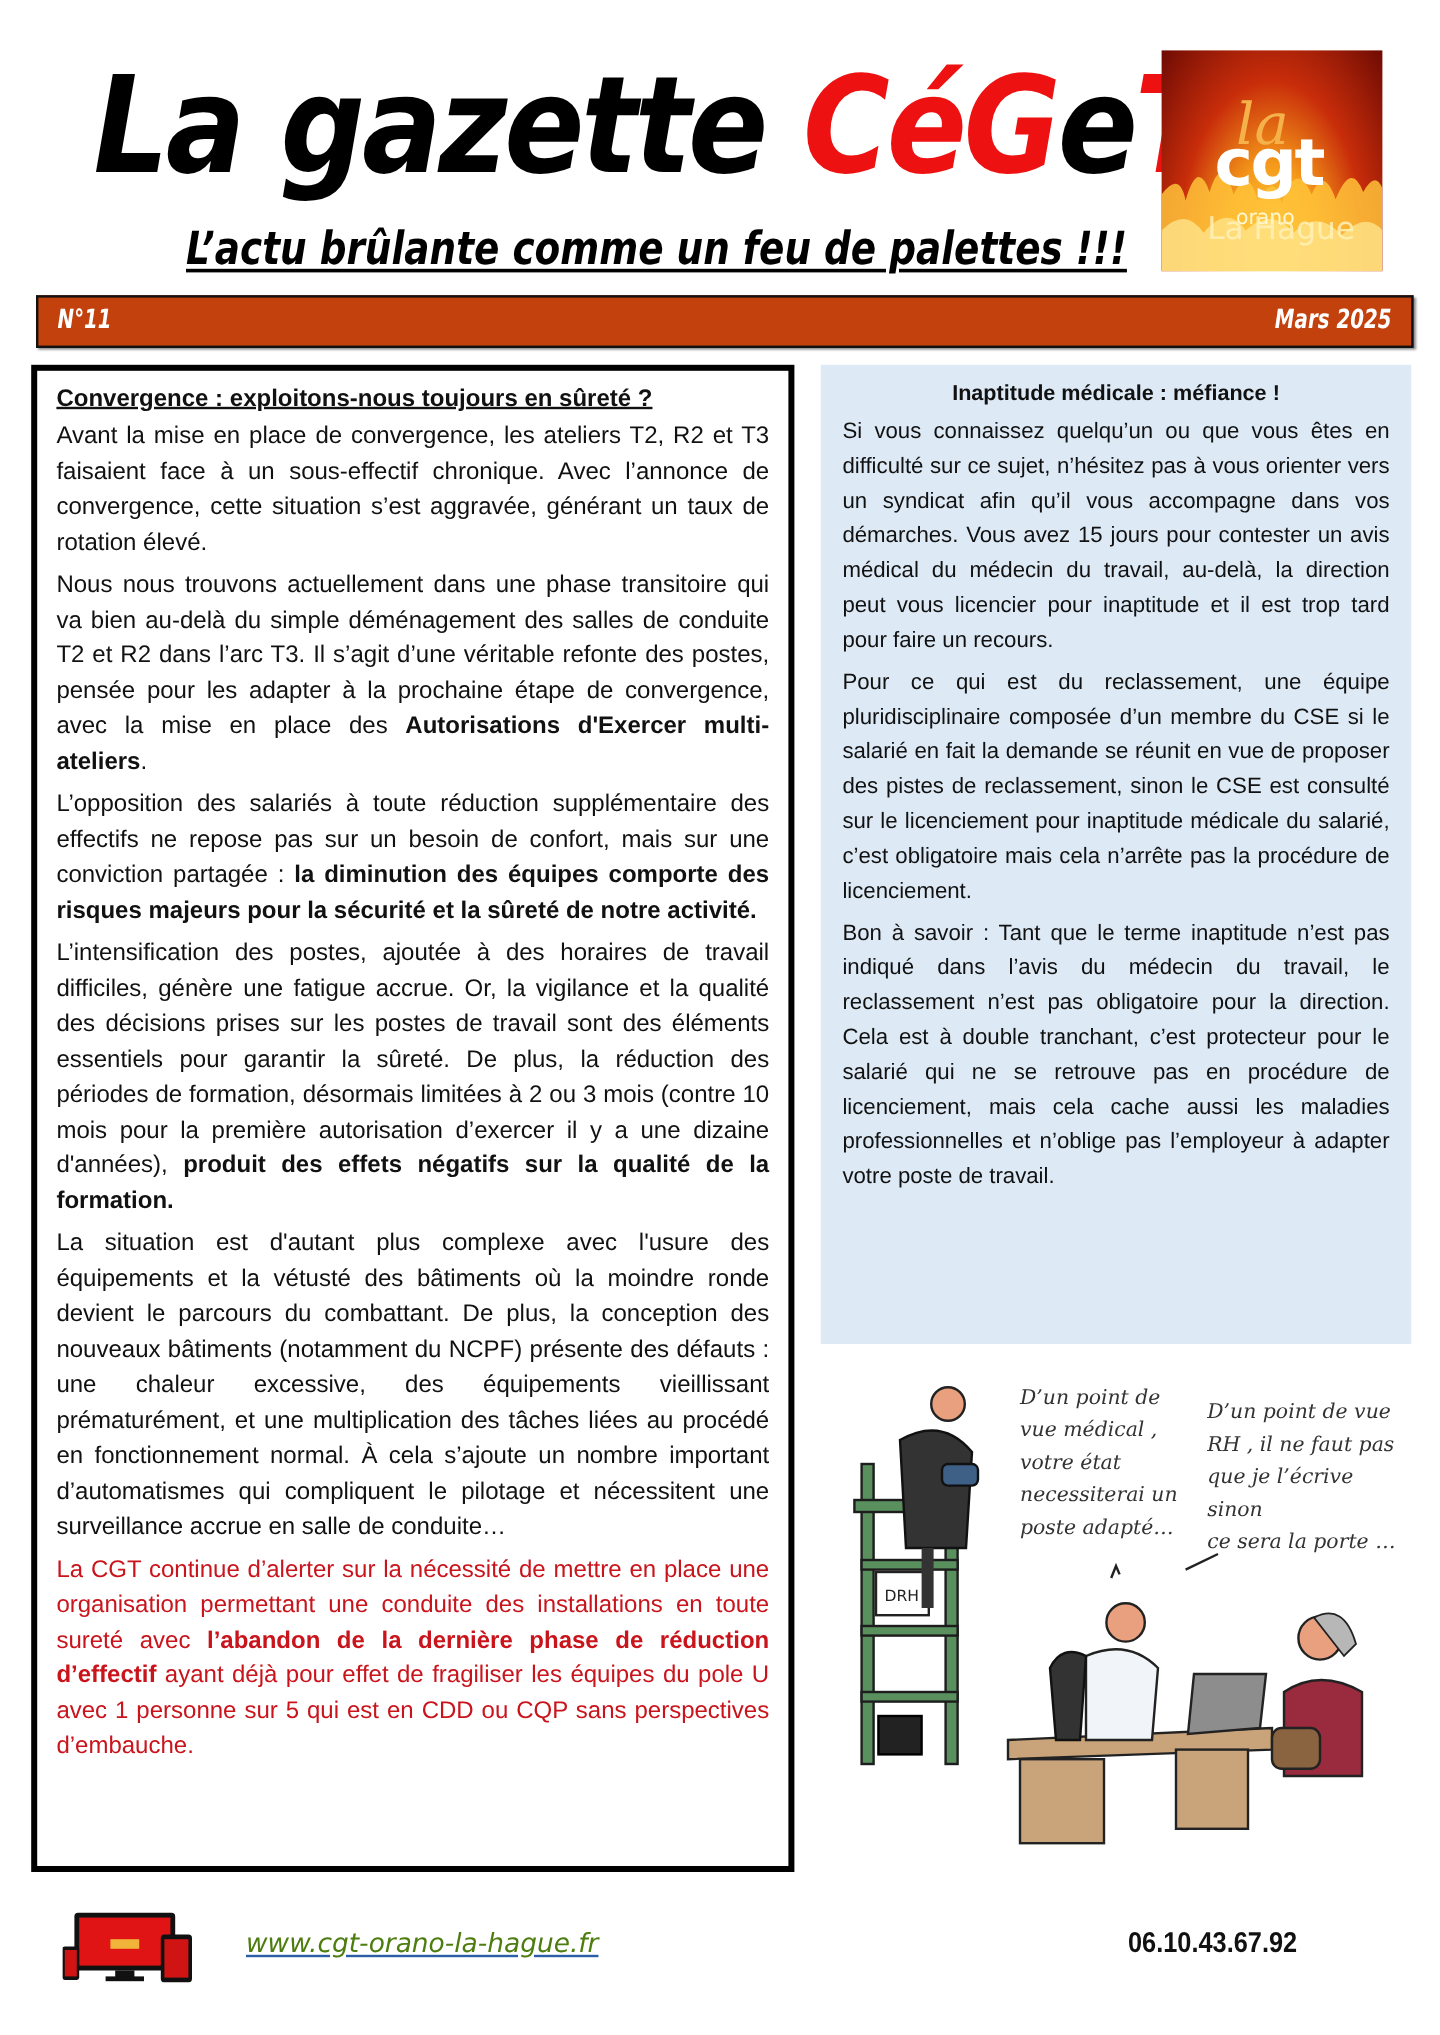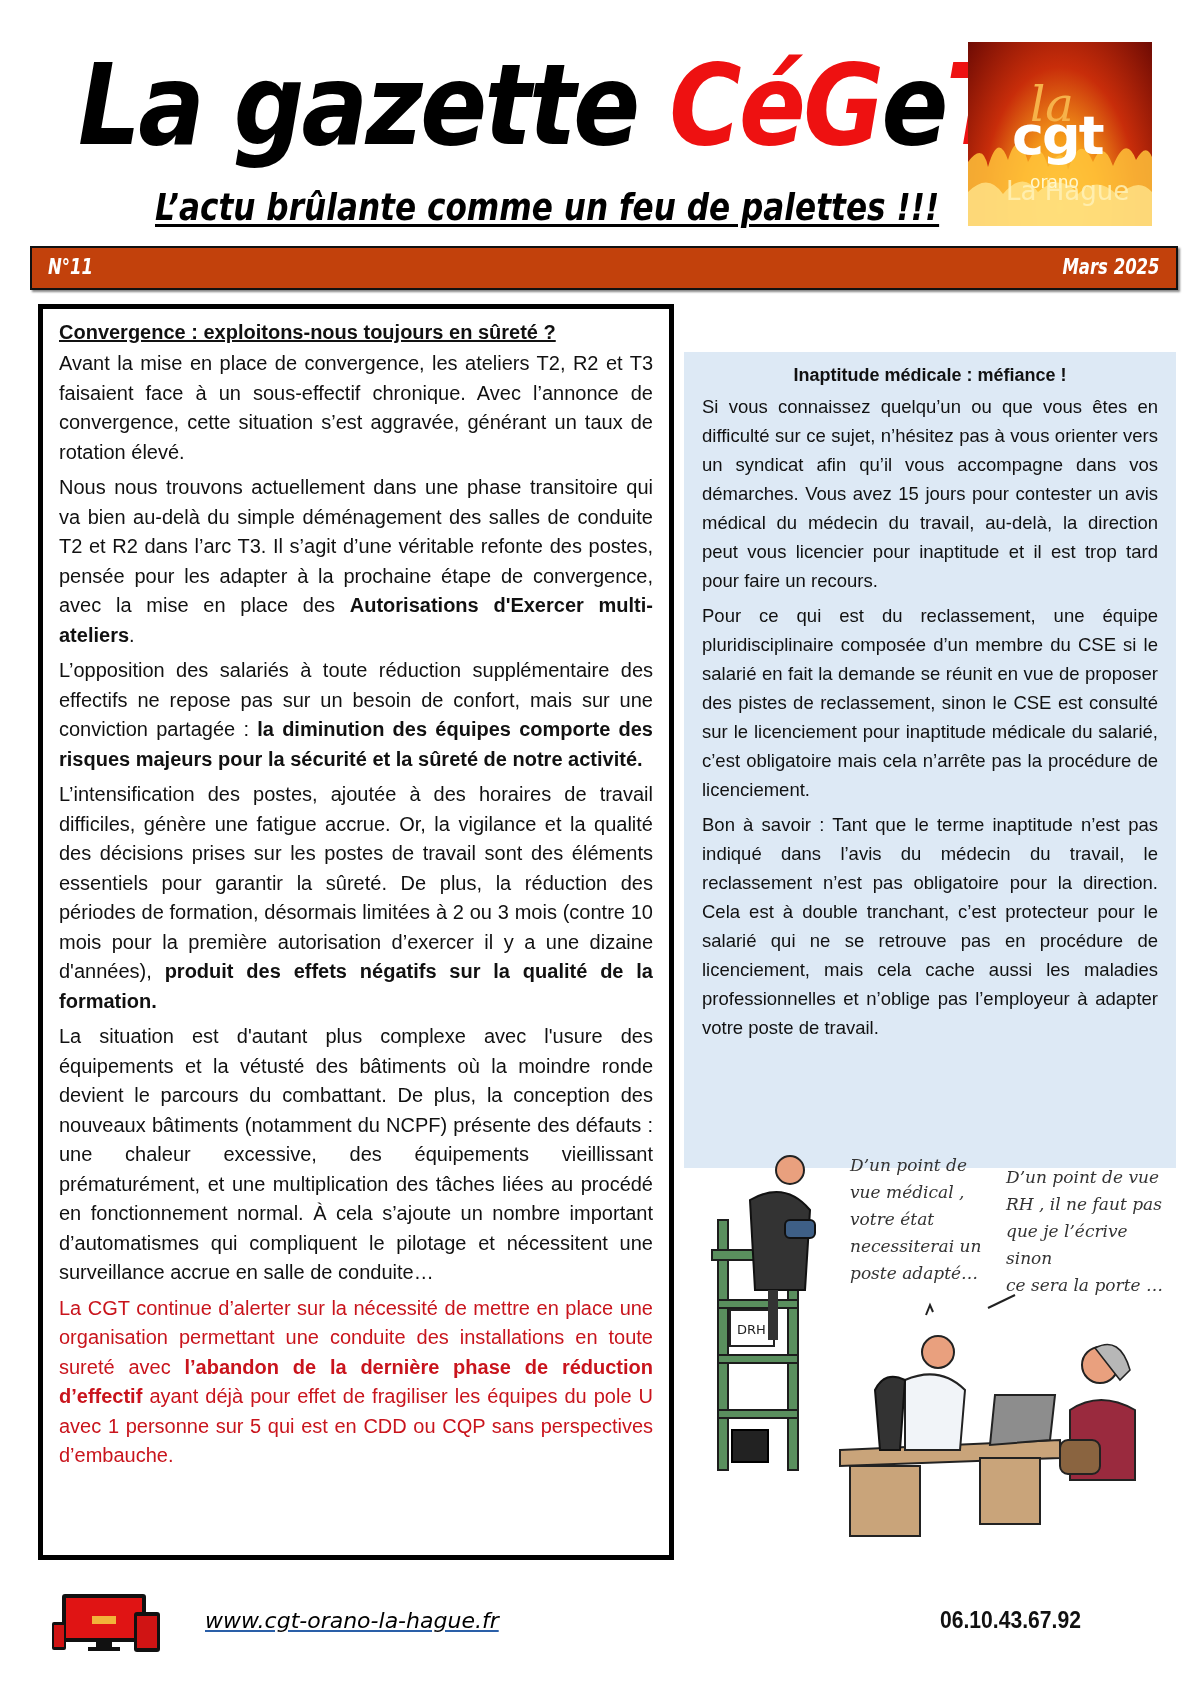--- a/index.html
+++ b/index.html
@@ -38,53 +38,53 @@
   }
   .issue-no, .issue-date {
     position: absolute; top: 6px; font-family: "DejaVu Sans", sans-serif; font-weight: bold; font-style: italic;
     font-size: 22px; color: #fff; transform: scaleX(0.75);
   }
   .issue-no { left: 16px; transform-origin: left center; }
   .issue-date { right: 16px; transform-origin: right center; }
 
   
   .left-article {
-    position: absolute; left: 38px; top: 304px; width: 636px; height: 1256px;
+    position: absolute; left: 26px; top: 304px; width: 636px; height: 1256px;
     border: 5px solid #000; padding: 10px 16px 0 16px;
     font-size: 20px; line-height: 29.5px; text-align: justify; hyphens: none;
   }
   .left-article h2 {
     font-size: 20px; font-weight: bold; text-decoration: underline; margin-bottom: 4px; line-height: 26px; text-align: left;
   }
   .left-article p { margin-bottom: 6px; }
   .left-article p.red { color: #c9141c; }
 
   
   .right-article {
     position: absolute; left: 684px; top: 304px; width: 492px; height: 816px;
     background: #dde9f5; padding: 10px 18px 0 18px;
-    font-size: 18.5px; line-height: 29px; text-align: justify; margin-top: 48px;
+    font-size: 18.5px; line-height: 29px; text-align: justify;
   }
   .right-article h2 { font-size: 18px; font-weight: bold; text-align: center; line-height: 26px; margin-bottom: 4px; }
   .right-article p { margin-bottom: 6px; }
 
   
   .cartoon { position: absolute; left: 690px; top: 1140px; width: 480px; height: 410px; }
   .bubble {
     position: absolute; font-family: "DejaVu Serif", serif; font-style: italic; font-size: 17px;
     line-height: 27px; color: #333; white-space: pre-line;
   }
   .bubble-doctor { left: 160px; top: 12px; width: 150px; }
   .bubble-hr { left: 316px; top: 24px; width: 170px; }
 
   
   .footer-devices { position: absolute; left: 52px; top: 1592px; width: 112px; height: 60px; }
   .footer-link {
     position: absolute; left: 205px; top: 1608px; font-family: "DejaVu Sans", sans-serif; font-style: italic;
-    font-size: 22px; color: #000000; text-decoration: underline; text-decoration-color: #2a5fa8; text-align: center;
+    font-size: 22px; color: #4d7c0f; text-decoration: underline; text-decoration-color: #2a5fa8; text-align: center;
   }
   .footer-phone {
     position: absolute; left: 940px; top: 1606px; font-family: "Liberation Sans", sans-serif; font-weight: bold;
     font-size: 24px; color: #111; transform: scaleX(0.88); transform-origin: left center;
   }
 </style>
 </head>
 <body>
 
 <div class="masthead-title"><span>La gazette </span><span class="red">C</span><span class="red">é</span><span class="red">G</span><span>e</span><span class="red">T</span><span>te</span></div>

